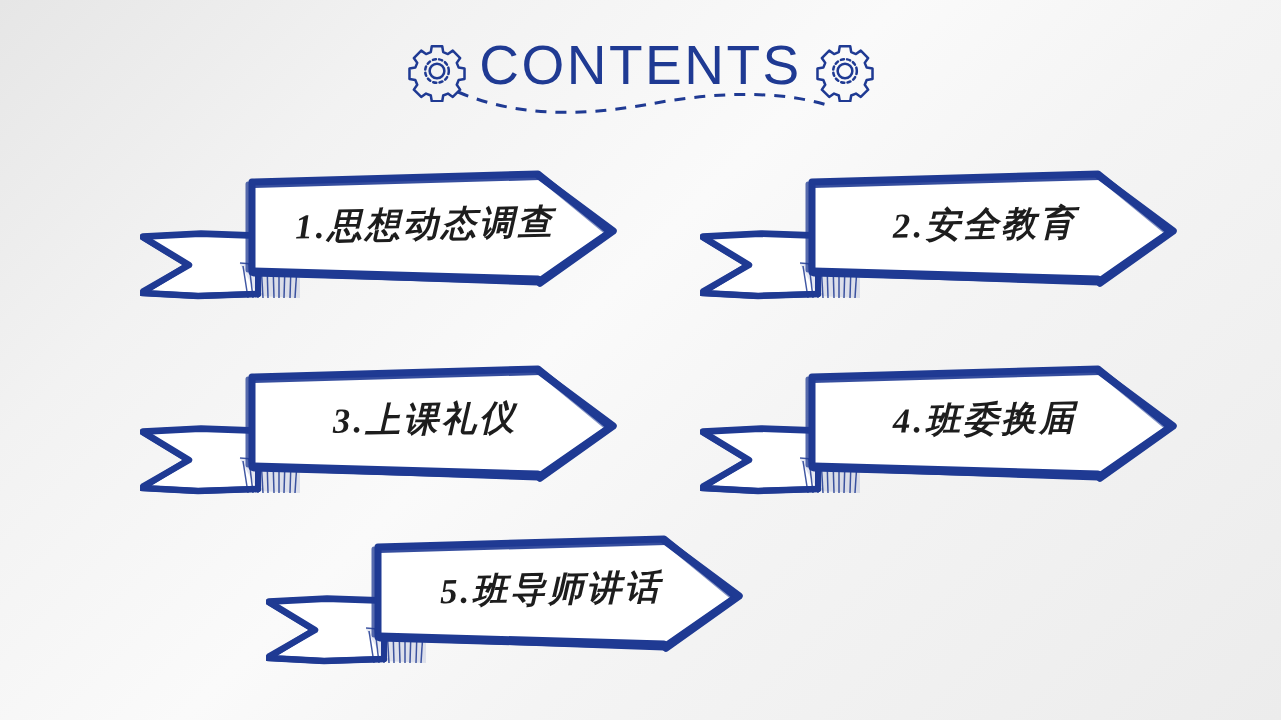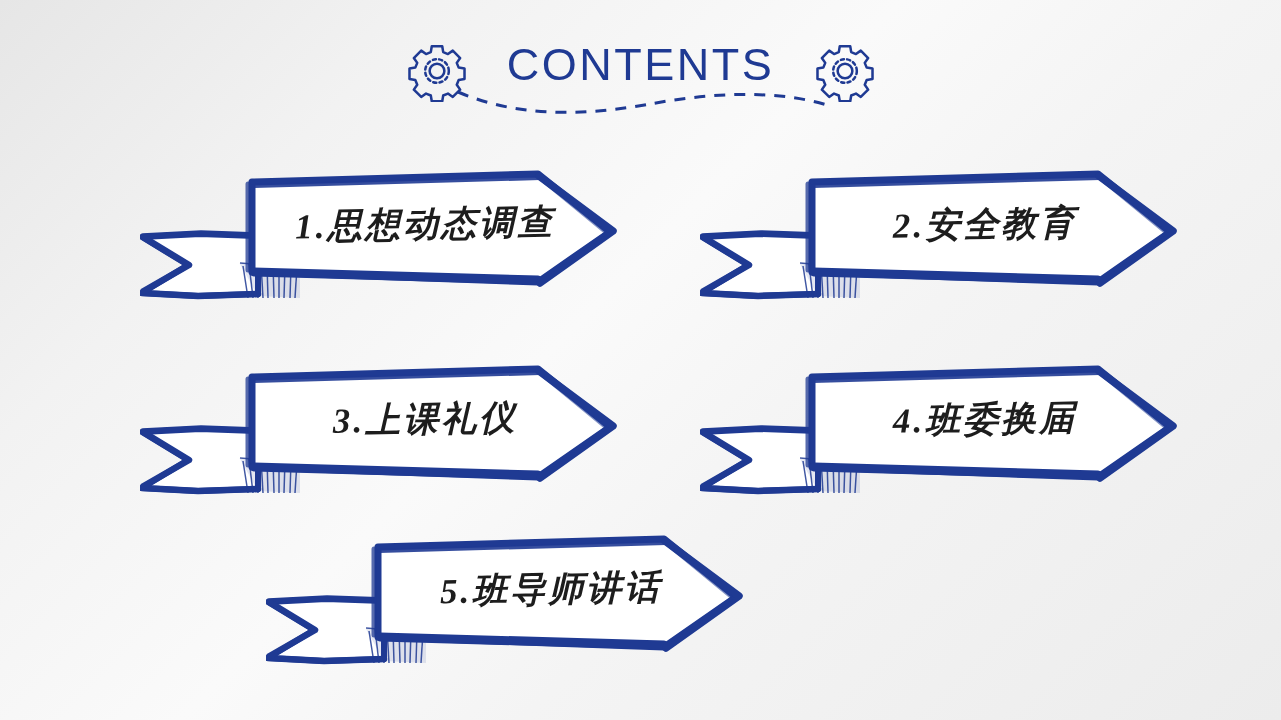--- a/index.html
+++ b/index.html
@@ -44,21 +44,21 @@
   }
   .gear-left  { left: 0px; }
   .gear-right { right: 0px; }
 
   .title {
     position: absolute;
     left: 0;
     right: 0;
     top: 0px;
     text-align: center;
-    font-size: 45px;
+    font-size: 55px;
     line-height: 62px;
     letter-spacing: 2.5px;
     color: #1f3a93;
     font-weight: 400;
     font-family: "Liberation Sans", sans-serif;
   }
   .swoosh {
     position: absolute;
     left: 48px;
     top: 46px;

